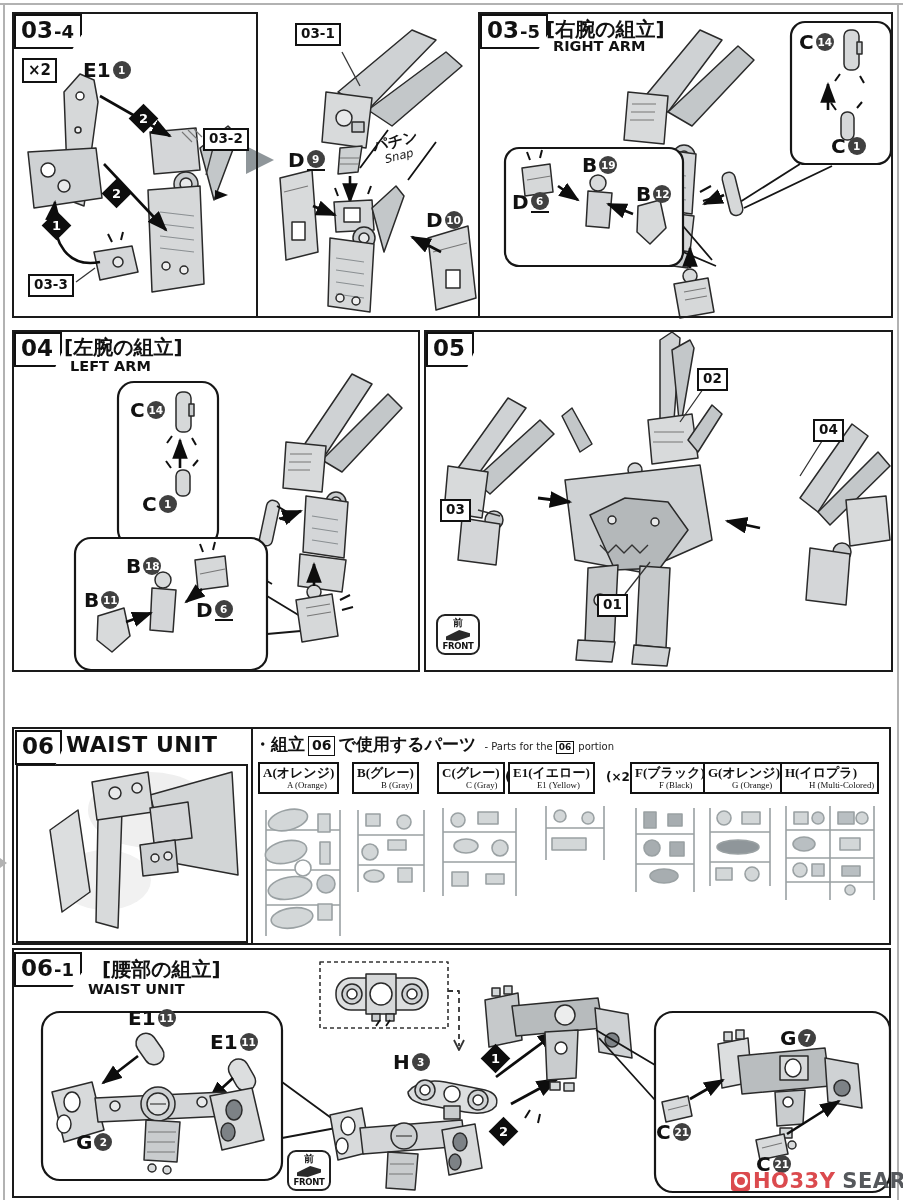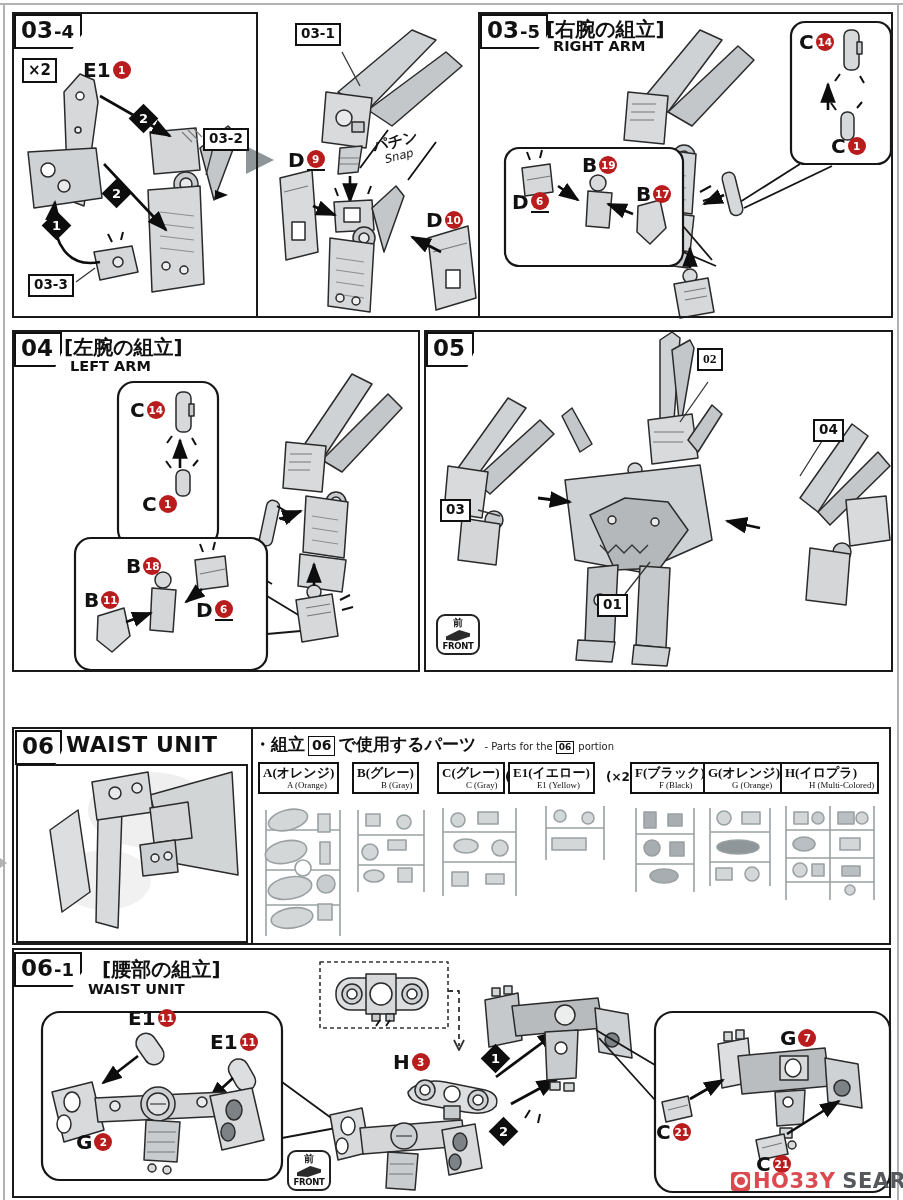--- a/index.html
+++ b/index.html
@@ -7,21 +7,21 @@
         font-family:"DejaVu Sans","Liberation Sans",sans-serif;color:#111;}
   .abs{position:absolute;}
   .box{position:absolute;border:2px solid #1a1a1a;box-sizing:border-box;background:transparent;}
   .steplabel{position:absolute;background:#fff;border:2.5px solid #111;font-weight:bold;font-size:23px;
              line-height:1;padding:3px 6px 5px 5px;display:flex;align-items:baseline;
              clip-path:polygon(0 0,100% 0,100% 58%,86% 100%,0 100%);}
   .sl-suf{font-size:18px;margin-left:1px;}
   .tag{position:absolute;background:#fff;border:2px solid #111;font-weight:bold;font-size:13.5px;
        line-height:1;padding:2px 4px 3px;}
   .plabel{position:absolute;font-weight:bold;font-size:20px;display:flex;align-items:center;gap:2px;white-space:nowrap;}
-  .circ{width:18px;height:18px;border-radius:50%;background:#b91c1c;color:#fff;display:inline-flex;
+  .circ{width:18px;height:18px;border-radius:50%;background:#404040;color:#fff;display:inline-flex;
         align-items:center;justify-content:center;font-size:10.5px;font-weight:bold;flex:0 0 auto;}
   .u{display:inline-flex;border-bottom:2.5px solid #111;padding-bottom:1px;}
   .dia{position:absolute;width:21px;height:21px;background:#0d0d0d;display:flex;align-items:center;
        justify-content:center;transform:rotate(45deg);}
   .dian{transform:rotate(-45deg);color:#fff;font-weight:bold;font-size:13px;}
   .title-jp{position:absolute;font-weight:bold;font-size:20px;white-space:nowrap;}
   .title-en{position:absolute;font-weight:bold;font-size:14.5px;white-space:nowrap;}
   .multbox{position:absolute;background:#fff;border:2px solid #111;font-weight:bold;font-size:15px;
            line-height:1;padding:3px 4px;}
   .banner{position:absolute;left:12px;top:681px;width:163px;height:46px;background:#0f0f0f;
@@ -485,21 +485,21 @@
       <span class="u">
         <span class="circ">6</span>
       </span>
   </div>
   <div class="plabel" style="left:582px;top:153px;">
     <span>B</span>
       <span class="circ">19</span>
   </div>
   <div class="plabel" style="left:636px;top:182px;">
     <span>B</span>
-      <span class="circ">17</span>
+      <span class="circ">12</span>
   </div>
 
   <div class="steplabel" style="left:14px;top:332px;">
     <span>04</span>
       <span class="sl-suf"></span>
   </div>
   <div class="title-jp" style="left:64px;top:334px;text-align:center;">[左腕の組立]</div>
   <div class="title-en" style="left:70px;top:358px;">LEFT ARM</div>
   <div class="plabel" style="left:130px;top:398px;">
     <span>C</span>
@@ -521,21 +521,21 @@
     <span>D</span>
       <span class="u">
         <span class="circ">6</span>
       </span>
   </div>
 
   <div class="steplabel" style="left:426px;top:332px;">
     <span>05</span>
       <span class="sl-suf"></span>
   </div>
-  <div class="tag" style="left:697px;top:348px;font-family:Liberation Serif, serif;">02</div>
+  <div class="tag" style="left:697px;top:368px;">02</div>
   <div class="tag" style="left:813px;top:419px;">04</div>
   <div class="tag" style="left:440px;top:499px;">03</div>
   <div class="tag" style="left:597px;top:594px;">01</div>
   <div class="front-icon" style="left:436px;top:614px;">
     <span class="front-jp">前</span>
     <span class="front-arrow"></span>
     <span class="front-en">FRONT</span>
   </div>
 
   <div class="steplabel" style="left:15px;top:730px;">

